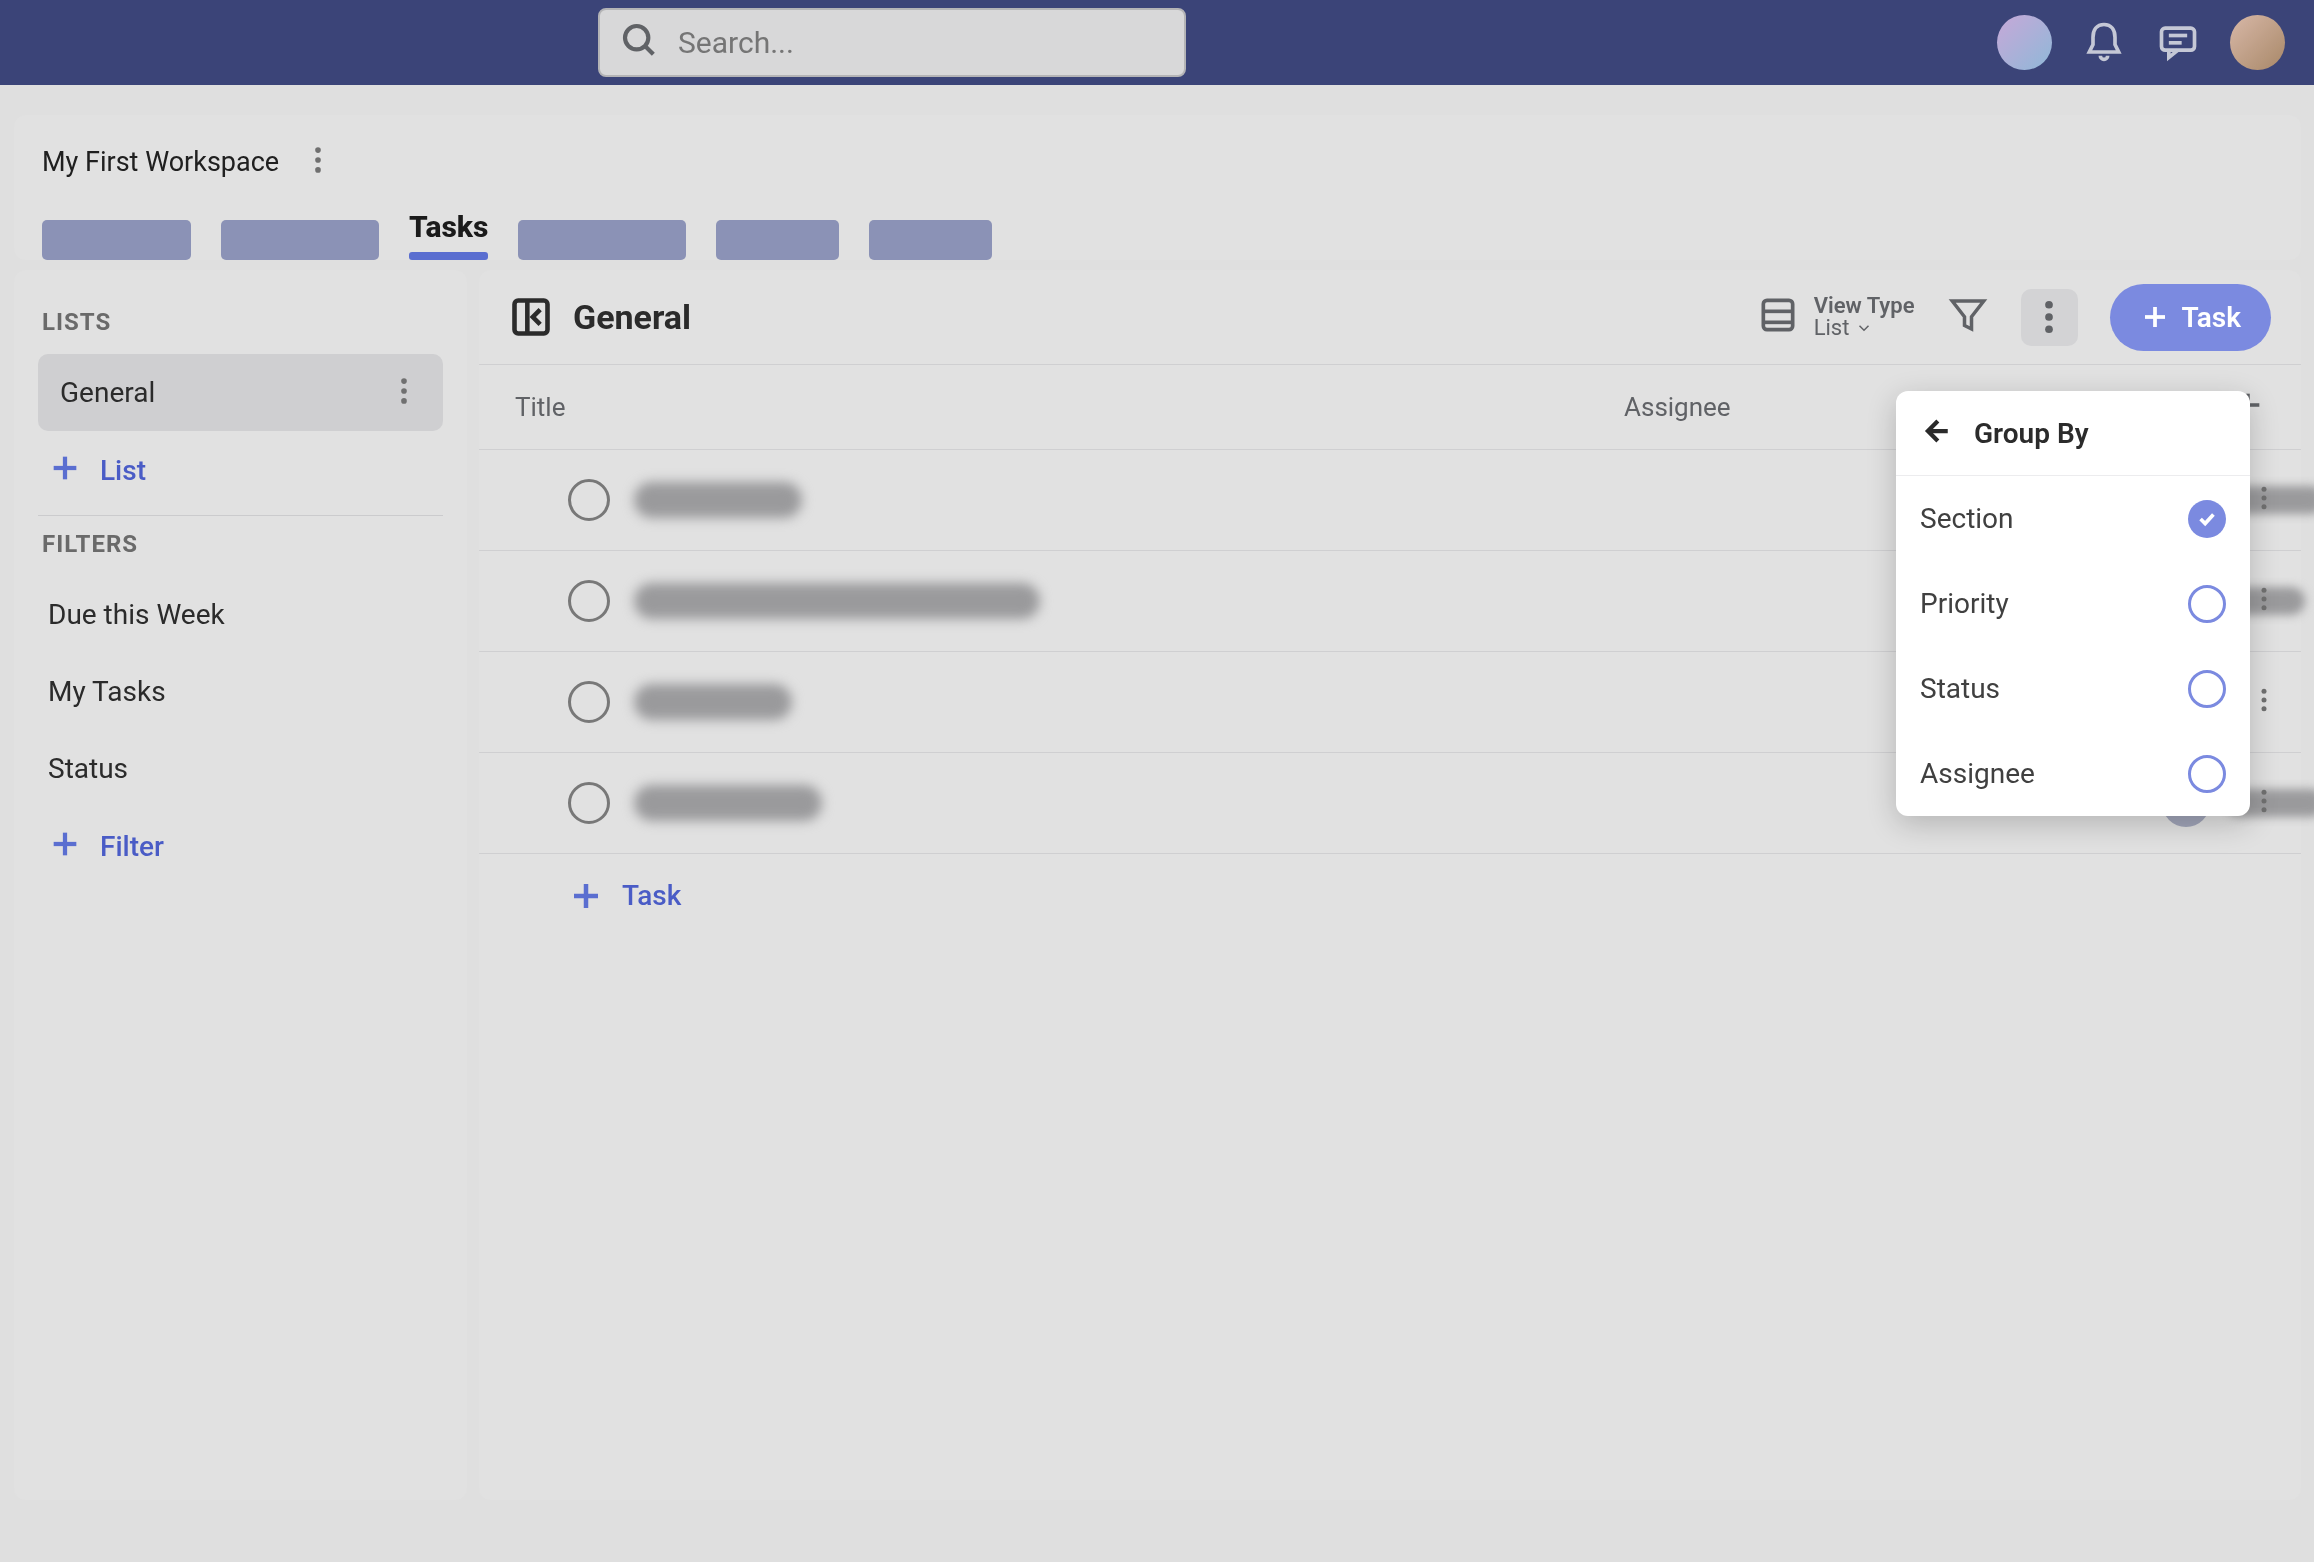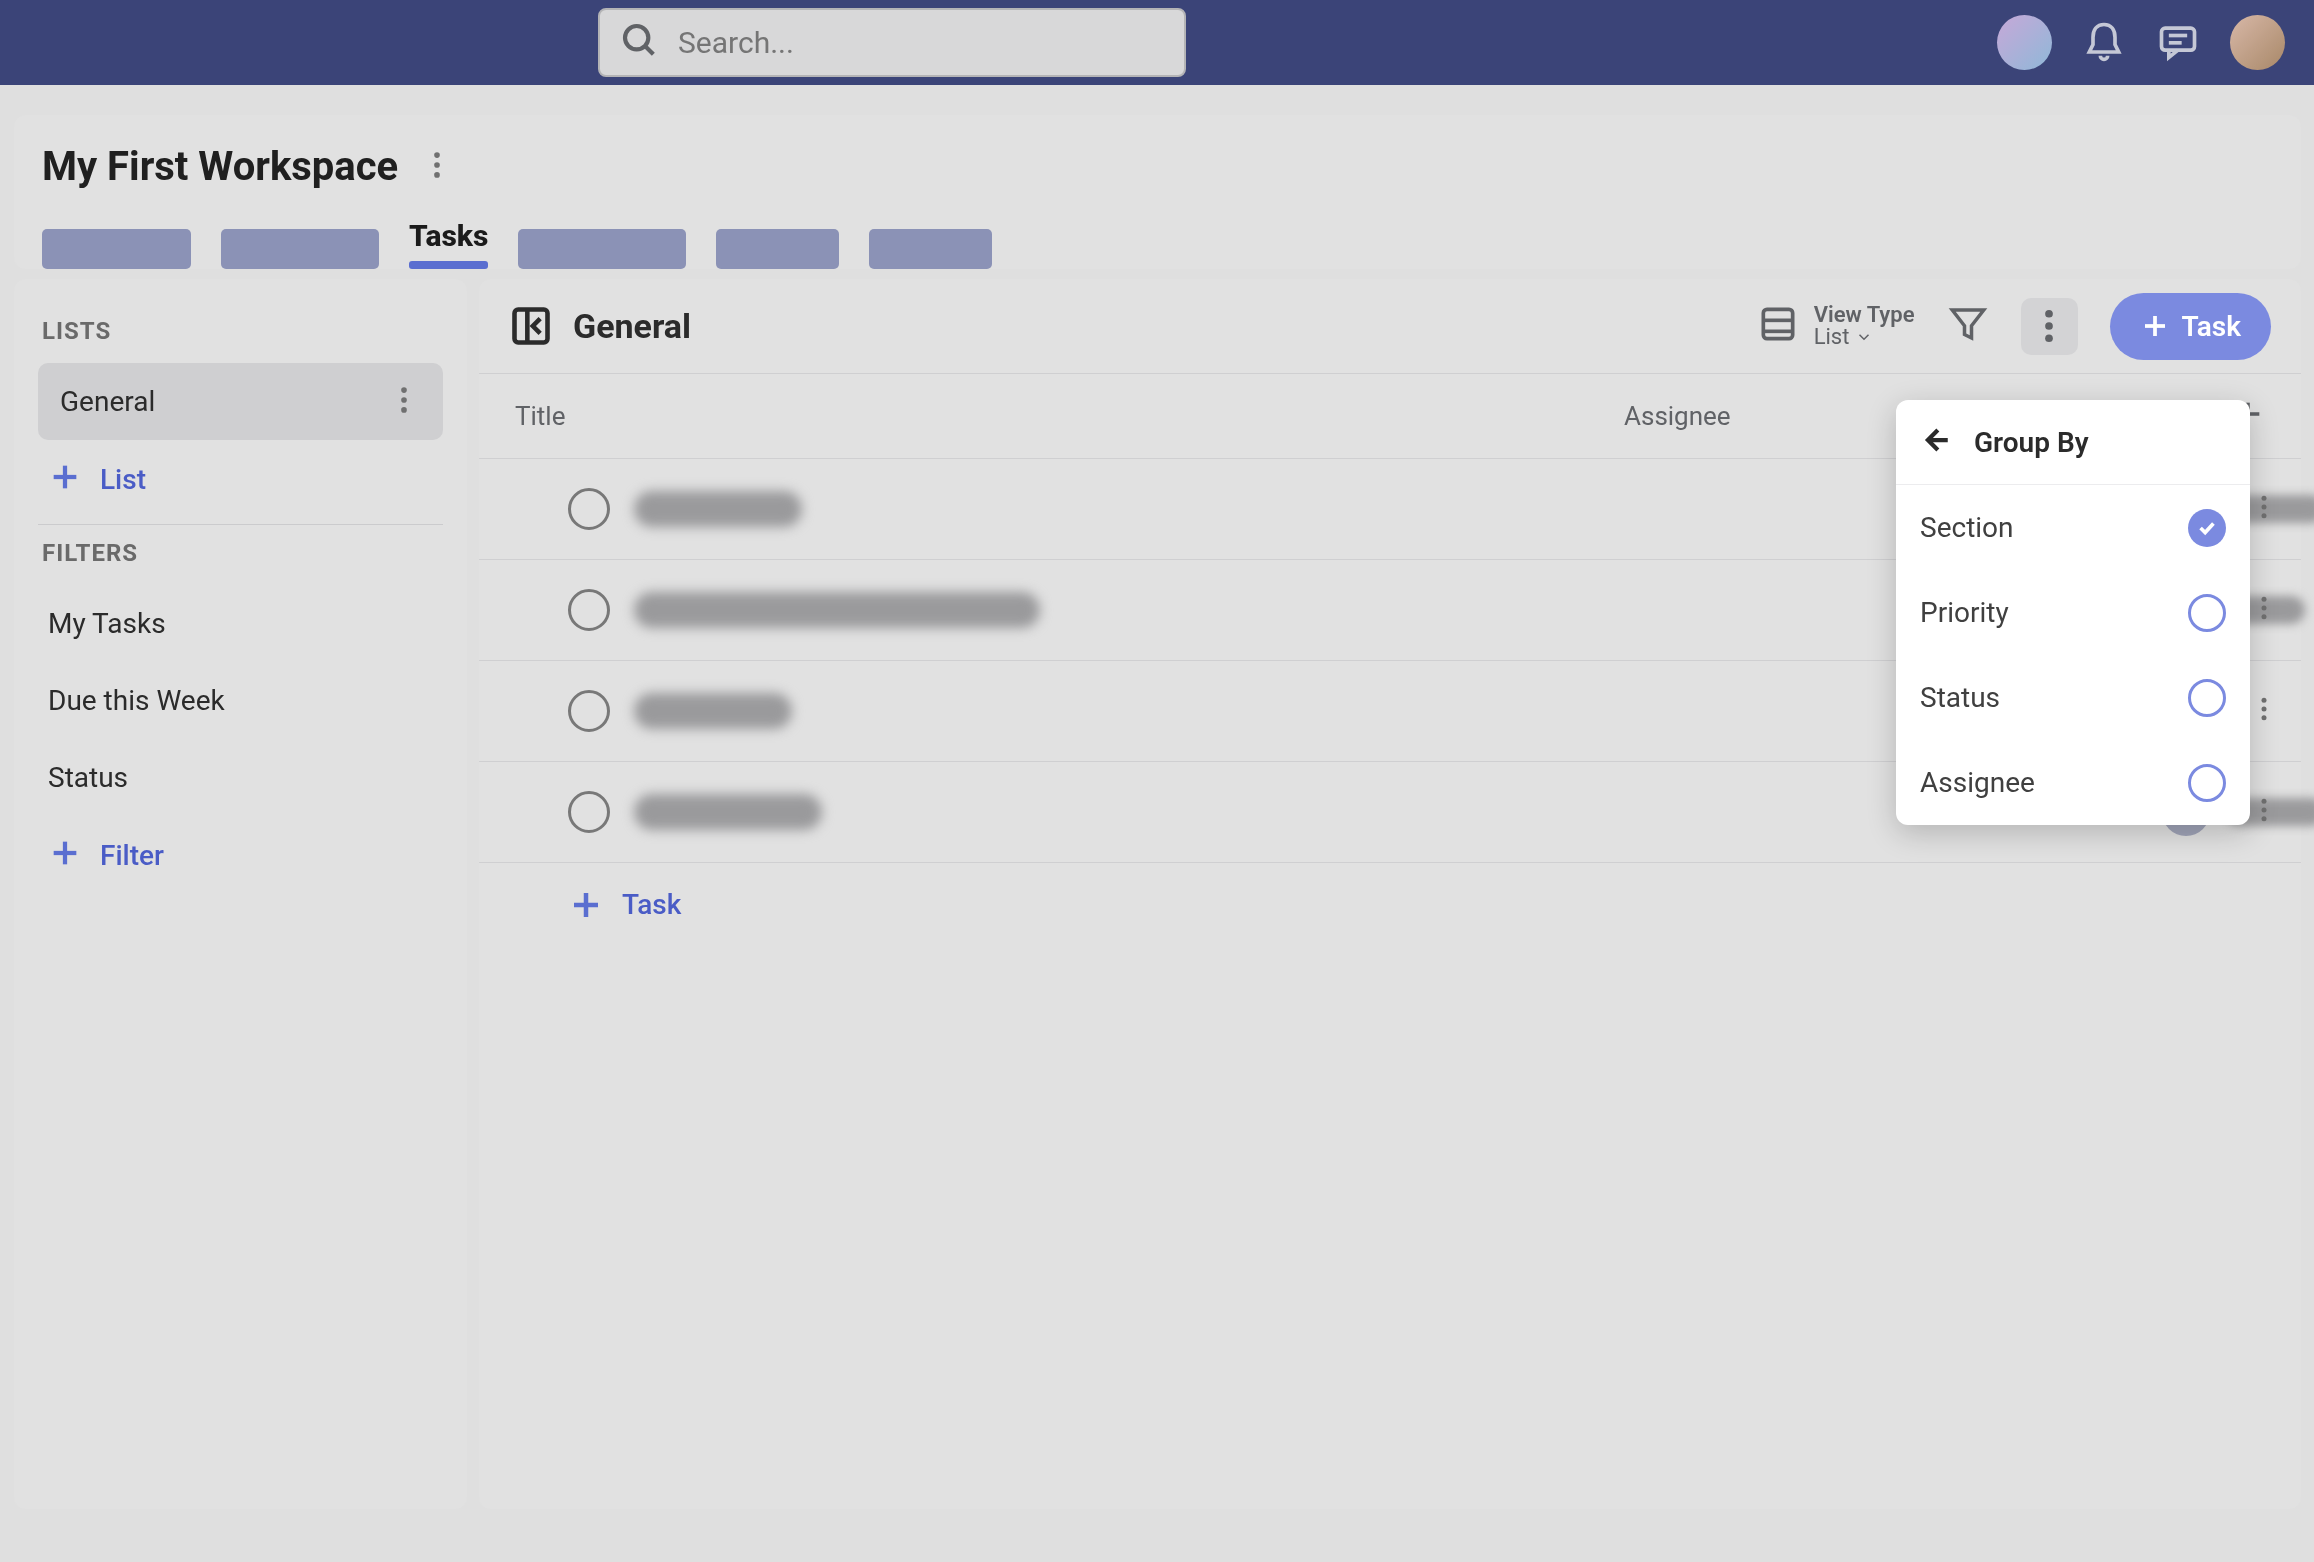--- a/index.html
+++ b/index.html
@@ -12,21 +12,21 @@
 .search-icon svg { width: 40px; height: 40px; stroke: #606266; fill: none; stroke-width: 2.5; }
 .search-input { border: none; background: transparent; font-size: 30px; color: #808284; outline: none; flex: 1; }
 .topbar-right { position: absolute; right: 30px; top: 0; height: 100%; display: flex; align-items: center; gap: 30px; }
 .topbar-right .avatar { width: 55px; height: 55px; border-radius: 50%; background: linear-gradient(135deg,#c7a8d8,#8fb8d8); }
 .topbar-right .icon-btn svg { width: 44px; height: 44px; fill: none; stroke: #c5c8d6; stroke-width: 2; }
 .topbar-right .user-avatar { width: 55px; height: 55px; border-radius: 50%; background: linear-gradient(135deg,#d8b8a8,#a88868); }
 
 
 .ws-card { margin: 30px 14px 0 14px; background: #e1e1e1; border-radius: 12px; padding: 28px 28px 0 28px; }
 .ws-title-row { display: flex; align-items: center; gap: 22px; }
-.ws-title { font-size: 40px; font-weight: 700; color: #202020; }
+.ws-title { font-size: 27px; font-weight: 400; color: #202020; }
 .more-icon svg { width: 34px; height: 34px; fill: #707070; }
 .tabs { display: flex; gap: 30px; margin-top: 28px; align-items: flex-end; }
 .tab-placeholder { height: 40px; border-radius: 5px; background: #8b92b6; }
 .tab-active { font-size: 30px; font-weight: 800; color: #1b1b1b; position: relative; padding-bottom: 16px; }
 .tab-active::after { content:""; position:absolute; left:0; right:0; bottom:0; height:8px; background:#5a6ed0; border-radius:3px; }
 
 
 .body-row { display: flex; gap: 12px; margin: 10px 14px 14px 14px; height: 1230px; }
 
 
@@ -168,22 +168,22 @@
       <div class="sb-add">
         <span class="plus"><svg viewBox="0 0 24 24">
               <line x1="12" y1="4" x2="12" y2="20"></line>
               <line x1="4" y1="12" x2="20" y2="12"></line>
             </svg></span>
         <span class="lbl">List</span>
       </div>
       <div class="sb-divider"></div>
       <div class="sb-section-label">FILTERS</div>
       <div id="filters-container">
+          <div class="sb-filter-item">Due this Week</div>
           <div class="sb-filter-item">My Tasks</div>
-          <div class="sb-filter-item">Due this Week</div>
           <div class="sb-filter-item">Status</div>
         </div>
       <div class="sb-add">
         <span class="plus"><svg viewBox="0 0 24 24">
               <line x1="12" y1="4" x2="12" y2="20"></line>
               <line x1="4" y1="12" x2="20" y2="12"></line>
             </svg></span>
         <span class="lbl">Filter</span>
       </div>
     </div>

